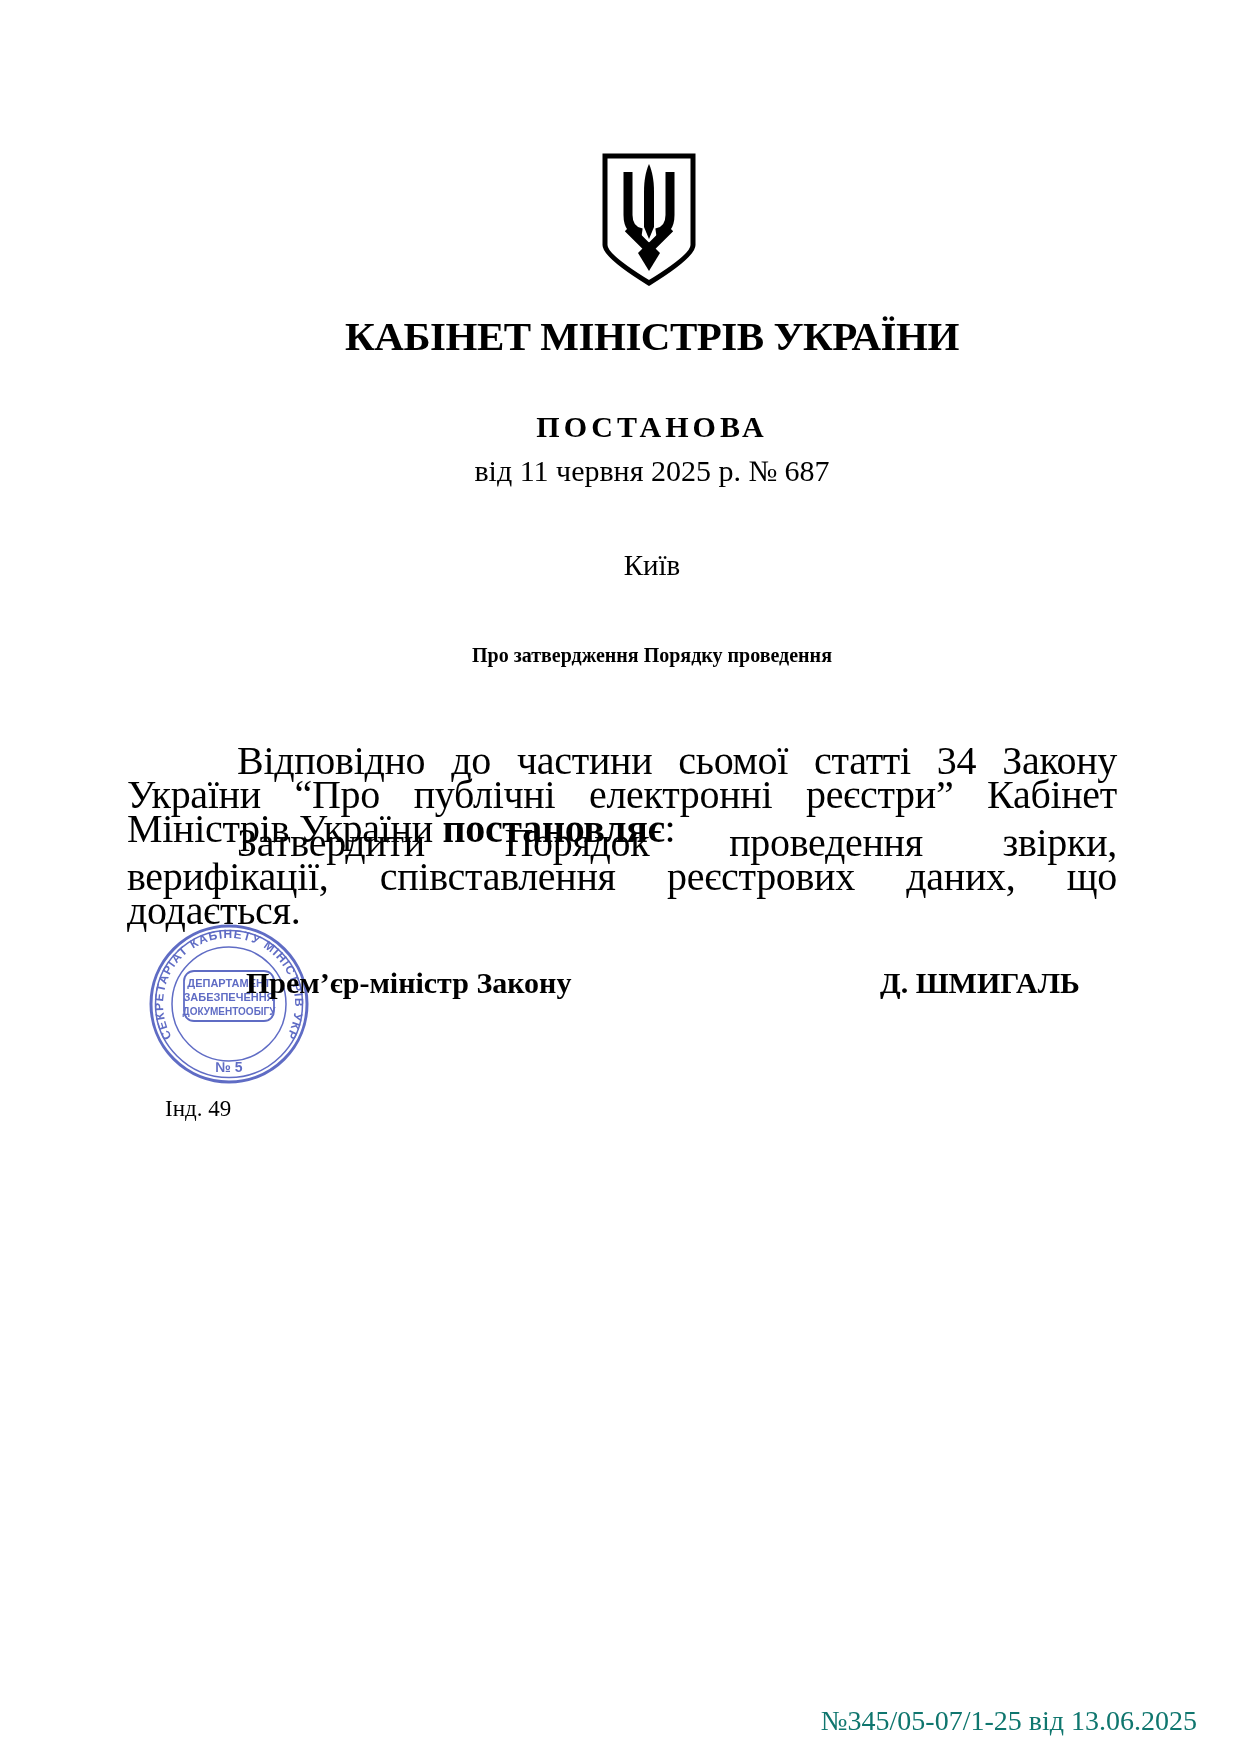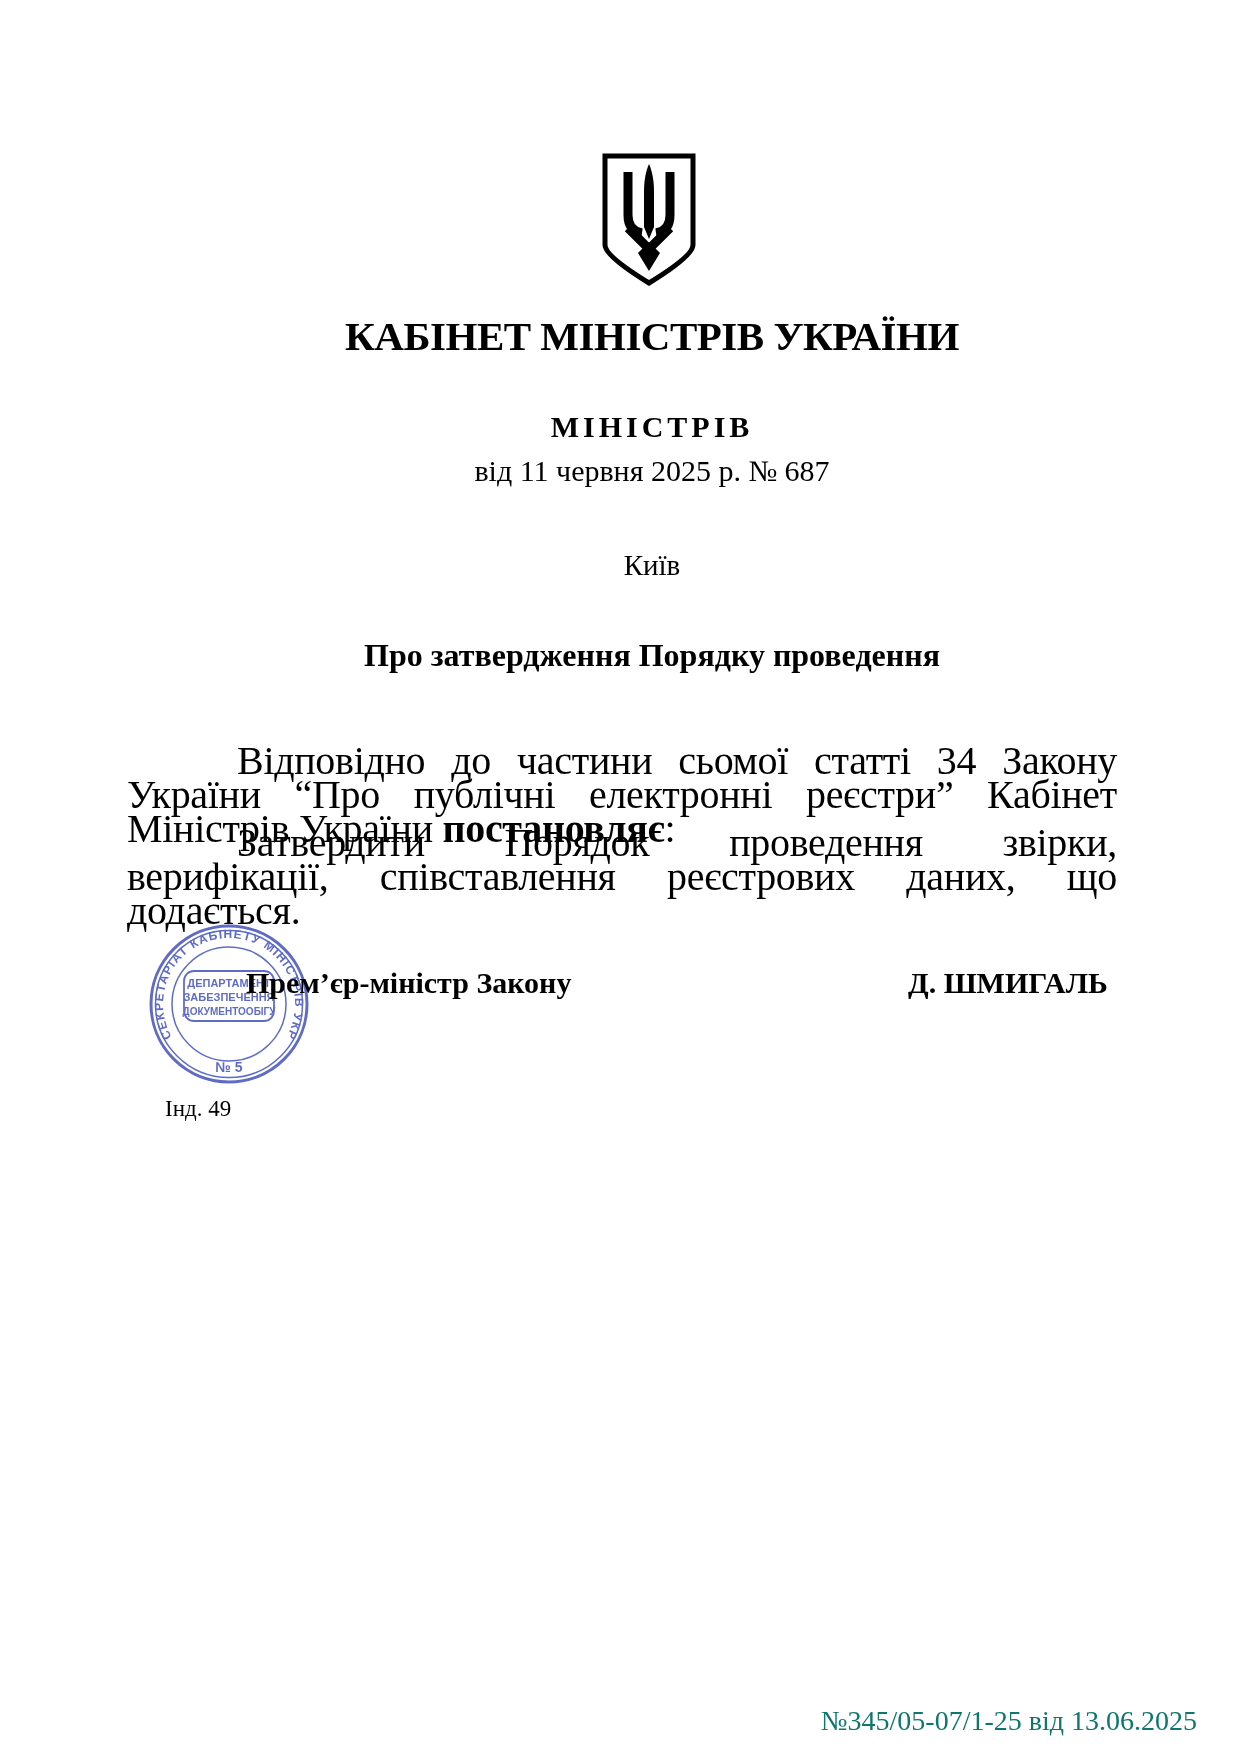--- a/index.html
+++ b/index.html
@@ -42,21 +42,21 @@
   .date-line {
     top: 454px;
     font-size: 30px;
   }
   .city {
     top: 549px;
     font-size: 29px;
   }
   .subject {
     top: 638px;
-    font-size: 32px;
+    font-size: 20px;
     font-weight: bold;
     line-height: 35px;
   }
   .body-par {
     position: absolute;
     left: 127px;
     width: 990px;
     font-size: 40px;
     line-height: 34px;
     text-align: justify;
@@ -70,21 +70,21 @@
     position: absolute;
     top: 966px;
     left: 0;
     width: 1241px;
     height: 36px;
     font-size: 30px;
     font-weight: bold;
     z-index: 2;
   }
   .sig-position { position: absolute; left: 246px; top: 0; }
-  .sig-name { position: absolute; left: 880px; top: 0; margin-left: 28px; }
+  .sig-name { position: absolute; left: 880px; top: 0; }
   .stamp-svg {
     position: absolute;
     left: 147px;
     top: 922px;
     width: 164px;
     height: 164px;
     z-index: 1;
     opacity: 0.88;
   }
   .index-note {
@@ -111,21 +111,21 @@
     <path d="M4 4 H92 V93 Q92 104 48 131 Q4 104 4 93 Z" fill="none" stroke="#000" stroke-width="5"></path>
     <path d="M27 20 V63 Q27 79 41 81" fill="none" stroke="#000" stroke-width="9"></path>
     <path d="M69 20 V63 Q69 79 55 81" fill="none" stroke="#000" stroke-width="9"></path>
     <path d="M48 12 C44.5 20 43 29 43 40 V75 L48 87 L53 75 V40 C53 29 51.5 20 48 12 Z" fill="#000"></path>
     <path d="M27 76 L48 97 L69 76" fill="none" stroke="#000" stroke-width="9"></path>
     <path d="M48 90 L59 101 L48 119 L37 101 Z" fill="#000"></path>
   </svg>
 
   <div class="centered org-name">КАБІНЕТ МІНІСТРІВ УКРАЇНИ</div>
 
-  <div class="centered doc-type">МІНІСТРІВ</div>
+  <div class="centered doc-type">ПОСТАНОВА</div>
 
   <div class="centered date-line">від 11 червня 2025 р. № 687</div>
 
   <div class="centered city">Київ</div>
 
   <div class="centered subject">
     <div>Про затвердження Порядку проведення</div>
   </div>
 
   <p class="body-par par1"><span>Відповідно до частини сьомої статті 34 Закону України “Про публічні електронні реєстри” Кабінет Міністрів України </span><b>постановляє</b><span>:</span></p>

